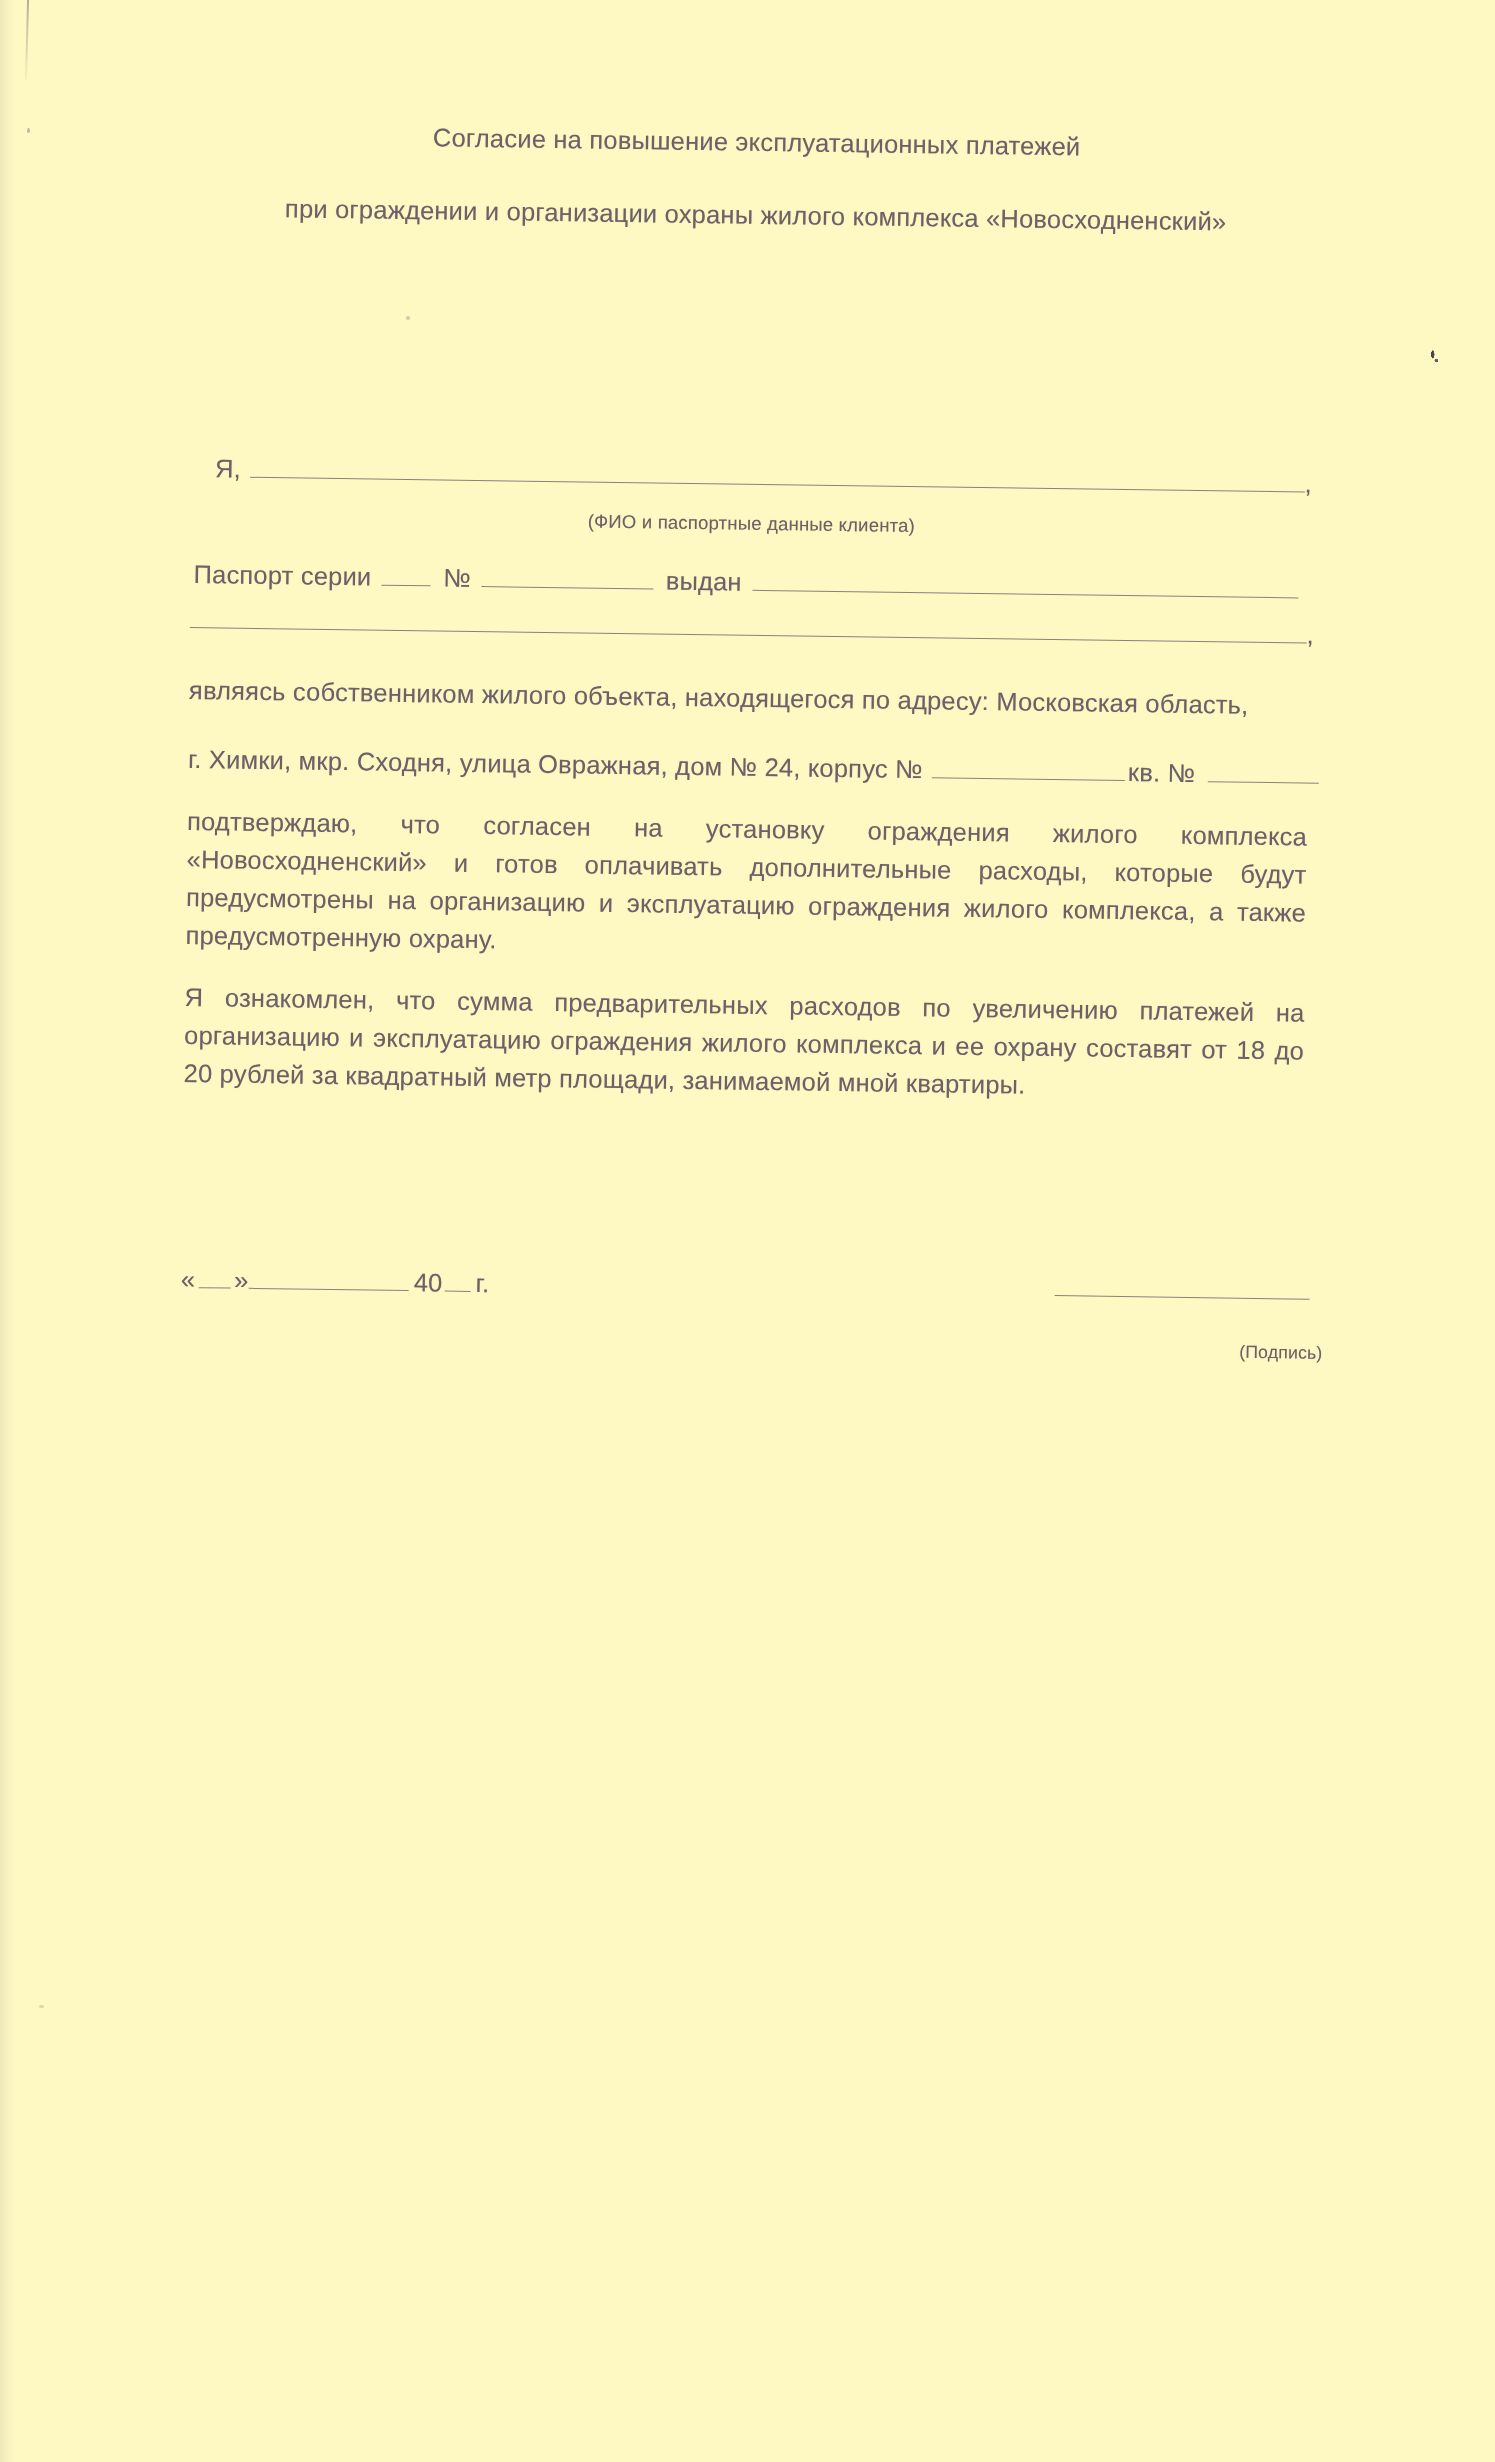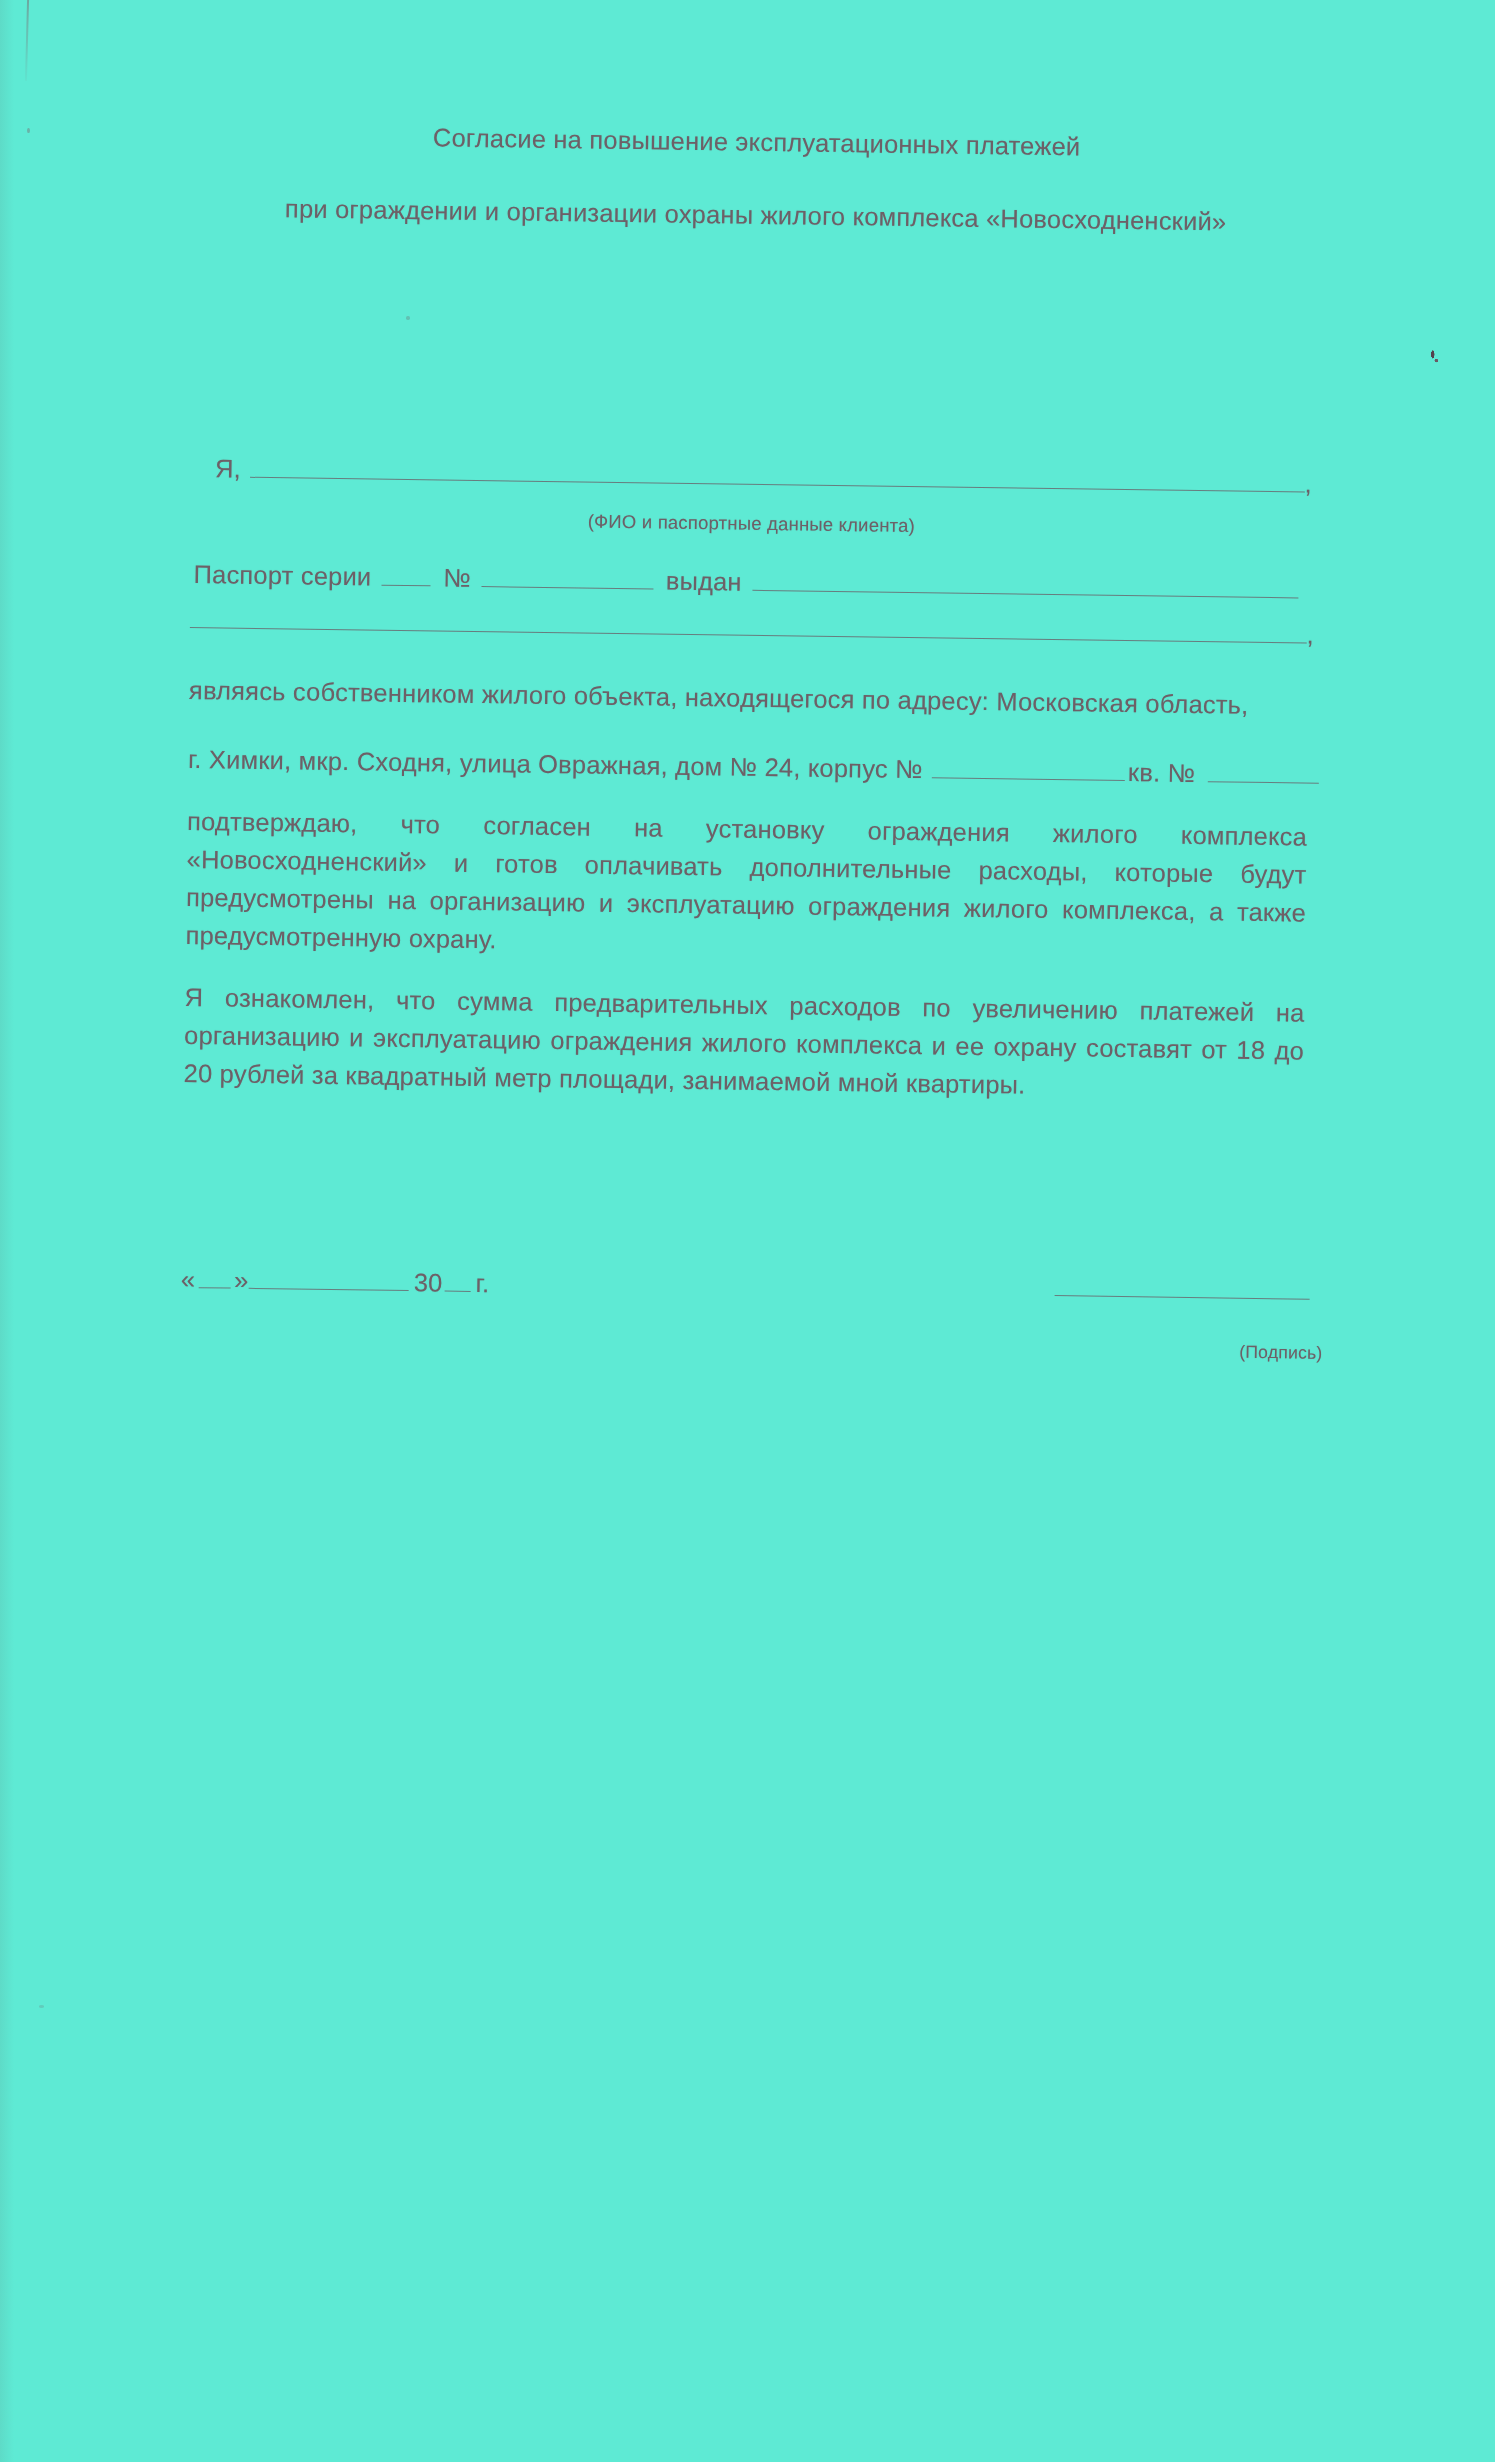--- a/index.html
+++ b/index.html
@@ -4,21 +4,21 @@
 <style>
   html, body { margin: 0; padding: 0; }
   body {
     width: 1495px; height: 2462px;
     font-family: "Liberation Sans", "DejaVu Sans", sans-serif;
     background: #ffffff;
   }
   .page {
     position: relative;
     width: 1495px; height: 2462px;
-    background: #5eead4;
+    background: #fef9c3;
     overflow: hidden;
   }
   
   .edge-shade {
     position: absolute; left: 0; top: 0; width: 14px; height: 100%;
     background: linear-gradient(to right, rgba(90,85,88,0.10), rgba(90,85,88,0.0));
   }
   
   .artifact { position: absolute; }
   .a-edge-line {
@@ -154,21 +154,21 @@
       <div class="pline">Я ознакомлен, что сумма предварительных расходов по увеличению платежей на</div>
       <div class="pline">организацию и эксплуатацию ограждения жилого комплекса и ее охрану составят от 18 до</div>
       <div class="pline last">20 рублей за квадратный метр площади, занимаемой мной квартиры.</div>
     </div>
 
     <div class="row row-date">
       <span>«</span>
       <span class="blank b-day"></span>
       <span>»</span>
       <span class="blank b-month"></span>
-      <span>30</span>
+      <span>40</span>
       <span class="blank b-year"></span>
       <span>г.</span>
     </div>
 
     <div class="sig-line"></div>
     <div class="sig-caption">(Подпись)</div>
 
   </div>
 </div>
 

